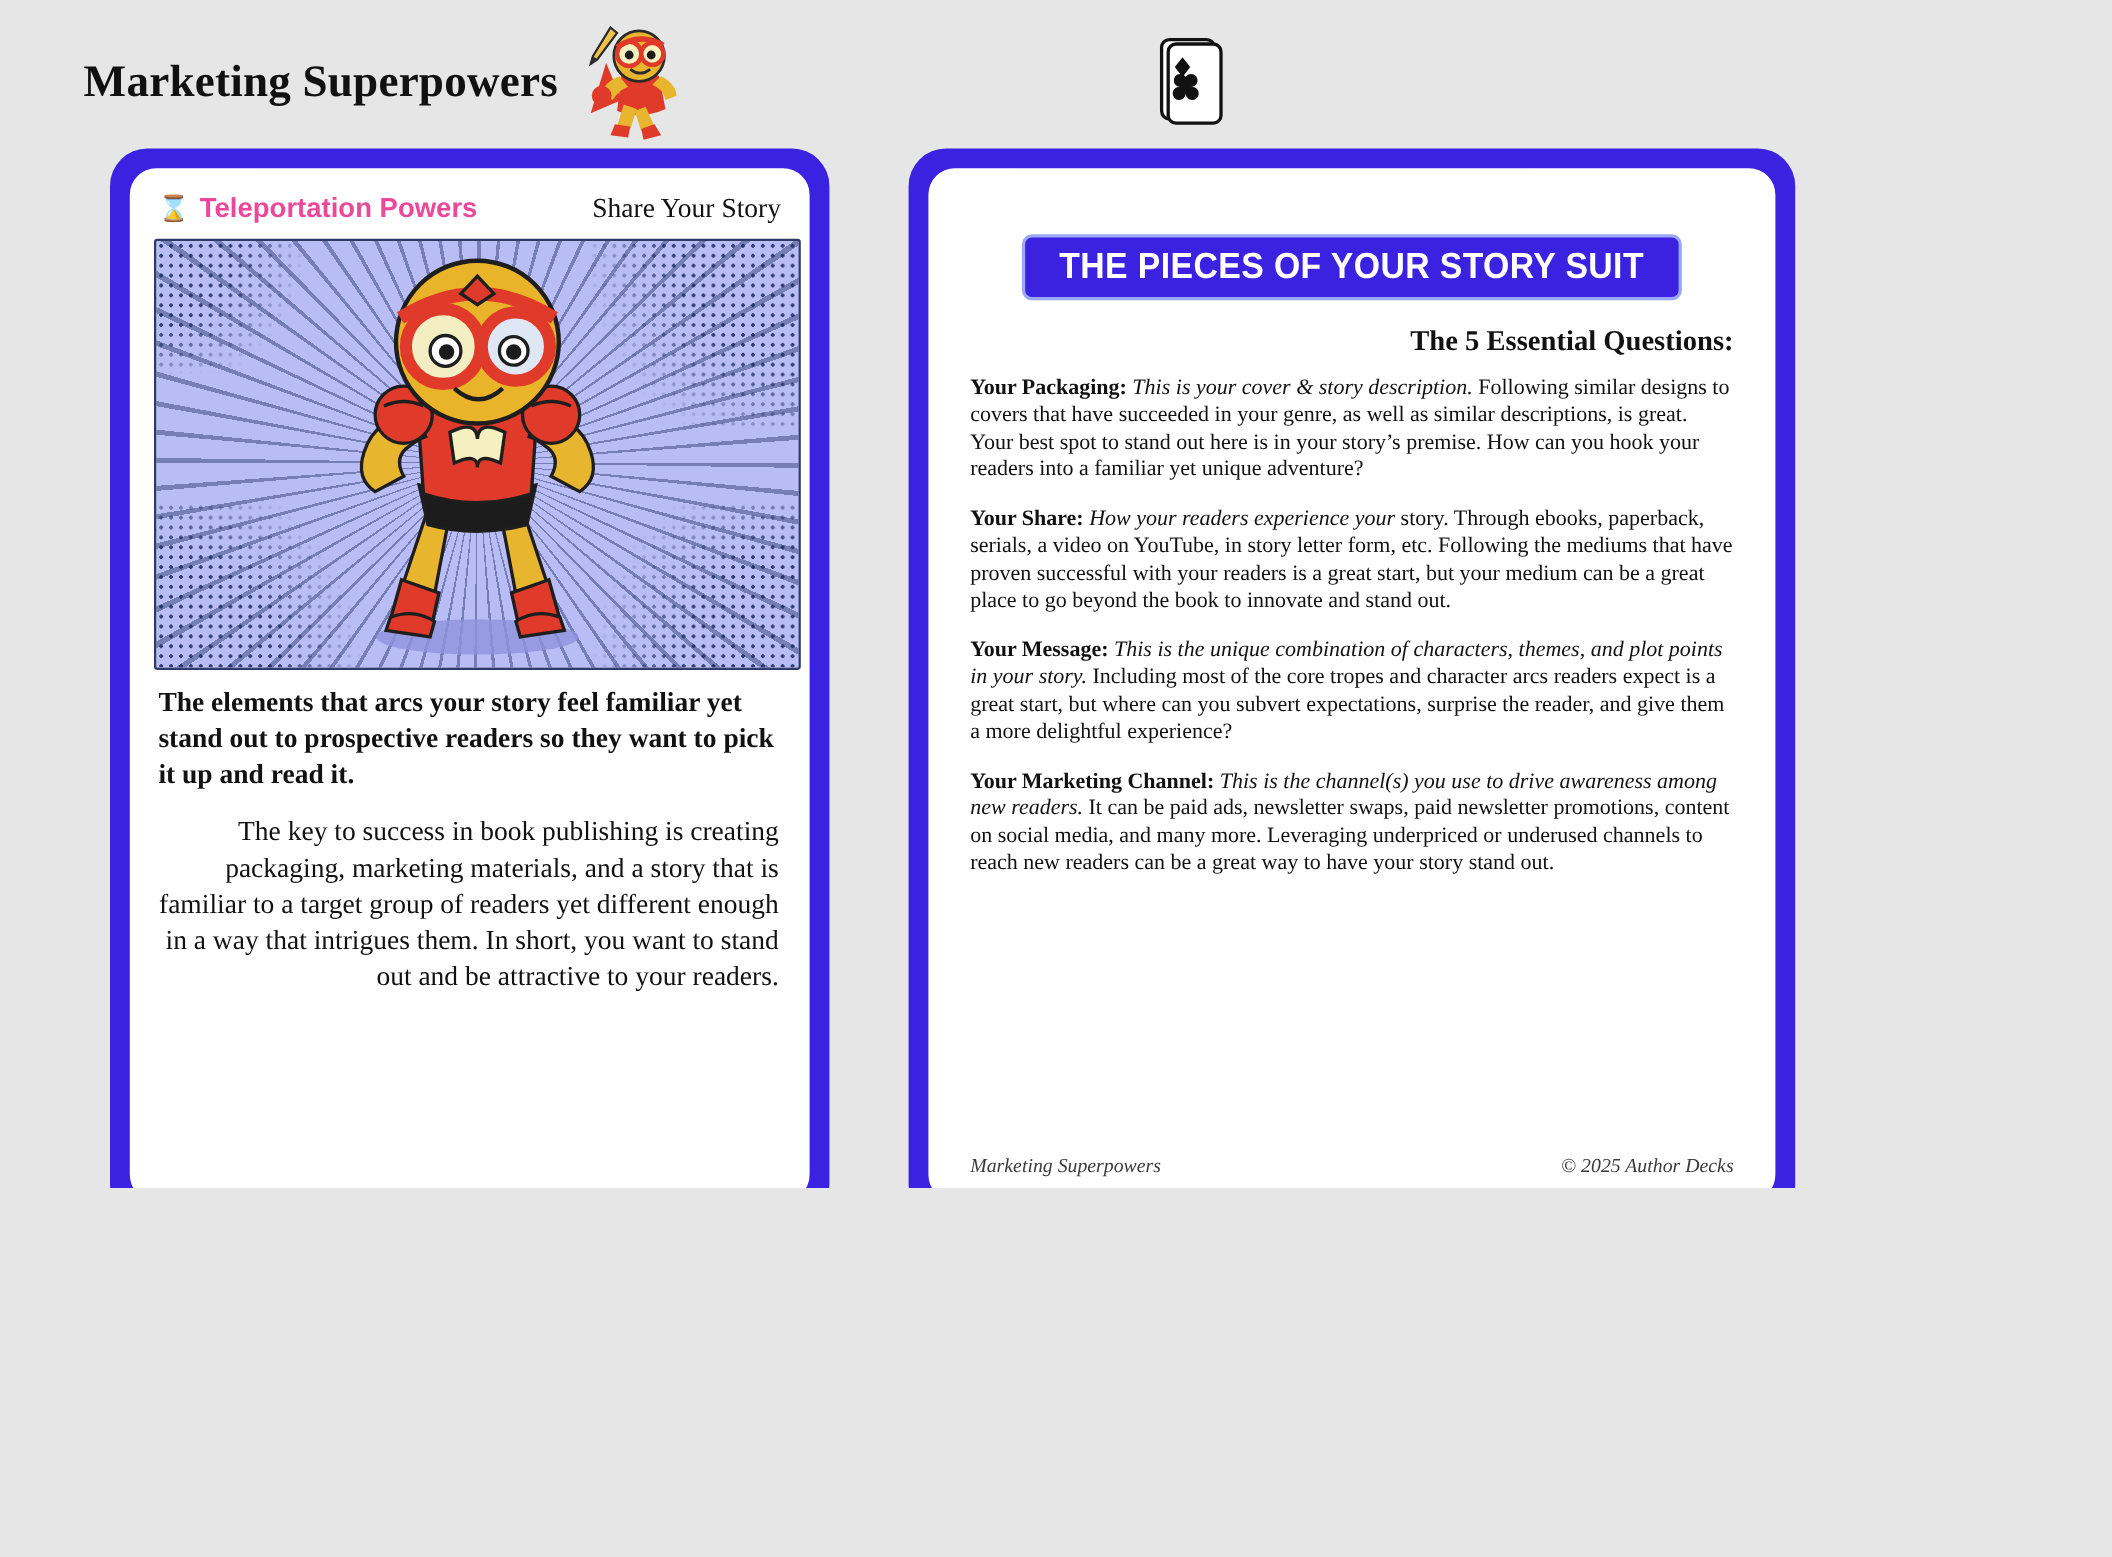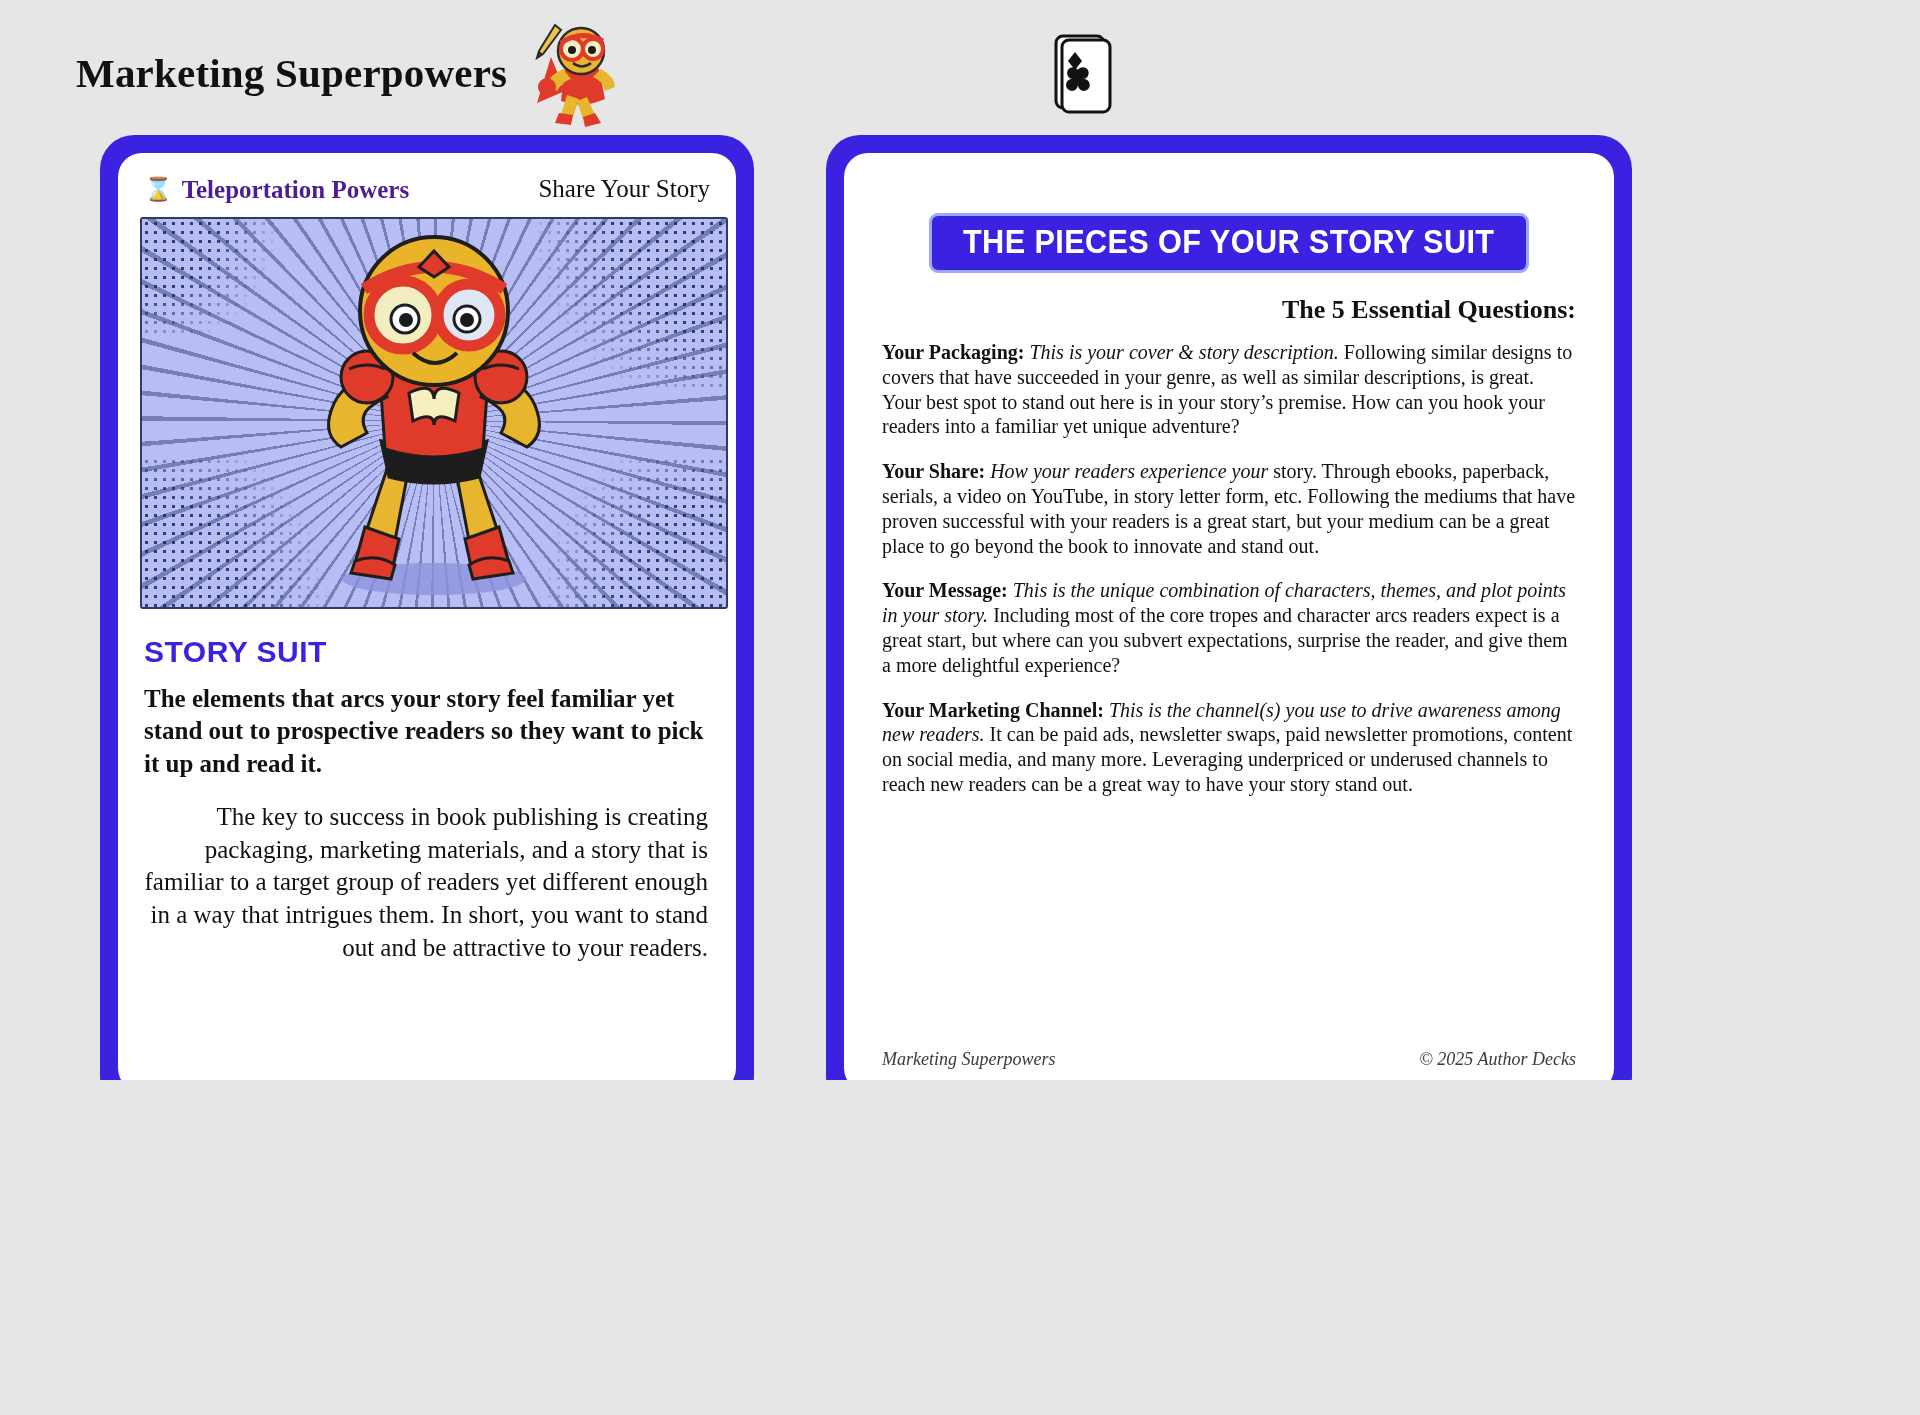--- a/index.html
+++ b/index.html
@@ -97,24 +97,24 @@
     display: flex;
     align-items: center;
     gap: 9px;
   }
   .hourglass {
     font-size: 23px;
     line-height: 1;
     color: #111;
   }
   .front-title {
-    font-family: Liberation Serif, serif;
+    font-family: Liberation Sans, sans-serif;
     font-weight: bold;
     font-size: 25px;
-    color: #4c1d95;
+    color: #ec4899;
   }
   .front-suit {
     font-family: "Liberation Serif", serif;
     font-size: 25px;
     color: #111111;
   }
 
   .art {
     margin-top: 13px;
     width: 588px;
@@ -348,21 +348,20 @@
               <circle cx="137" cy="93" r="7" fill="#1b1b1b"></circle>
               <circle cx="198" cy="93" r="7" fill="#1b1b1b"></circle>
 
               <path d="M150 40 l15 -16 15 16 -15 10z" fill="#e03a2a" stroke="#1e1e1e" stroke-width="3"></path>
 
               <path d="M144 126 q22 20 44 0" stroke="#1e1e1e" stroke-width="4" fill="none"></path>
             </svg>
           </div>
         </div>
 
-        <div class="section-label">STORY SUIT</div>
         <div class="front-lead">The elements that arcs your story feel familiar yet stand out to prospective readers so they want to pick it up and read it.</div>
         <div class="front-body">The key to success in book publishing is creating packaging, marketing materials, and a story that is familiar to a target group of readers yet different enough in a way that intrigues them. In short, you want to stand out and be attractive to your readers.</div>
 
       </div>
     </div>
   </div>
 
   <div class="card-outer" id="back-card">
     <div class="card-inner">
       <div class="back-pad">

